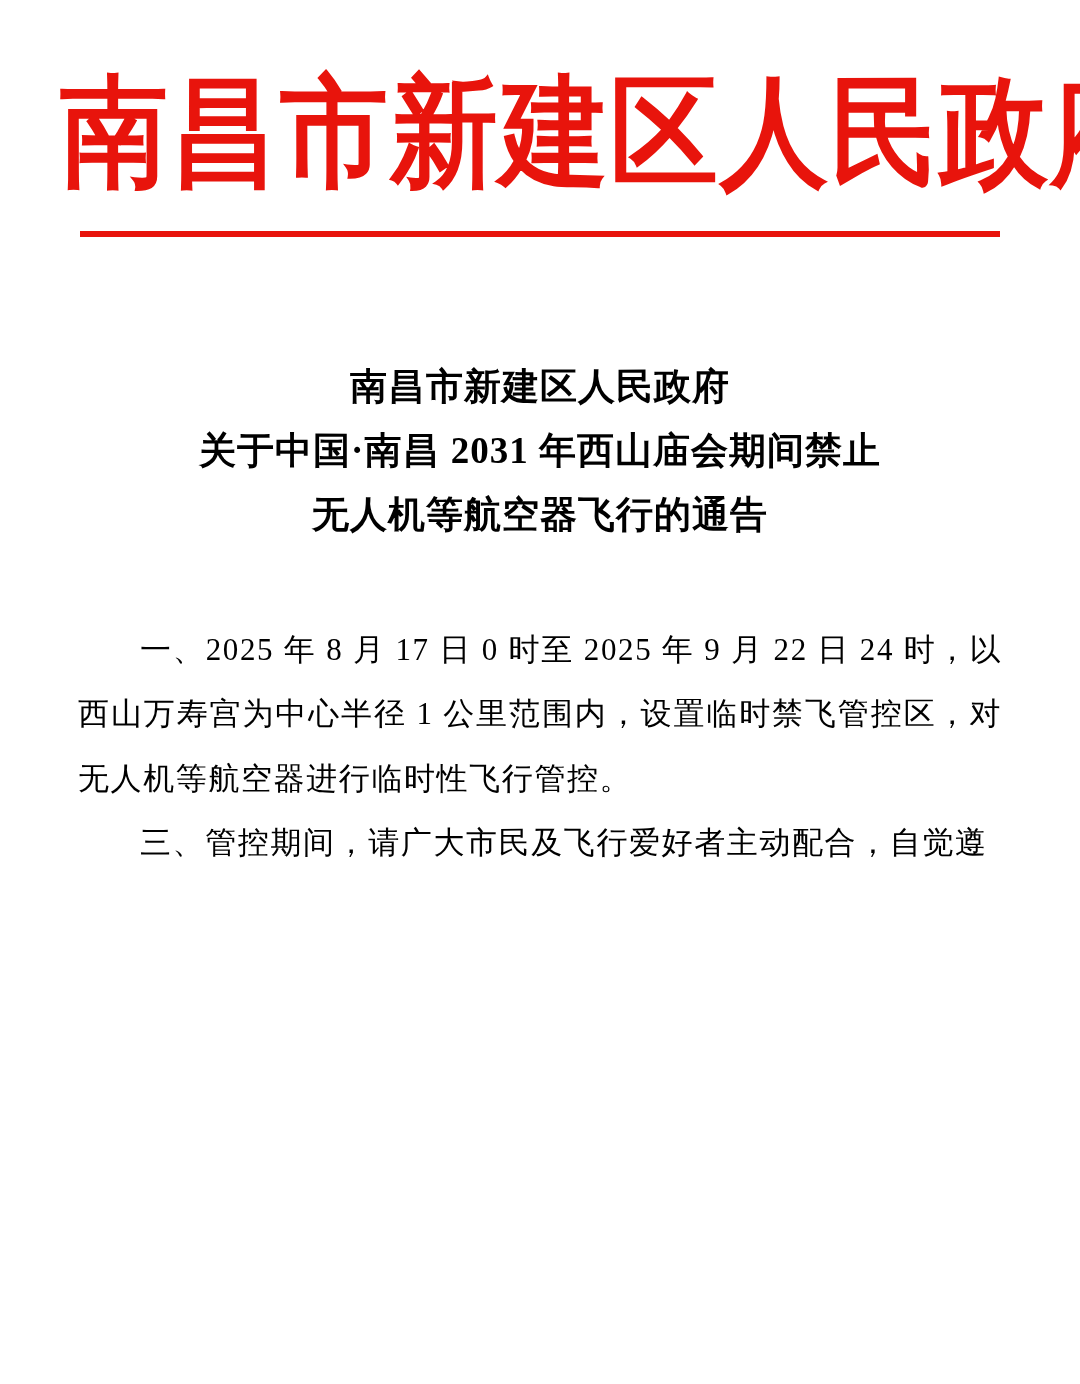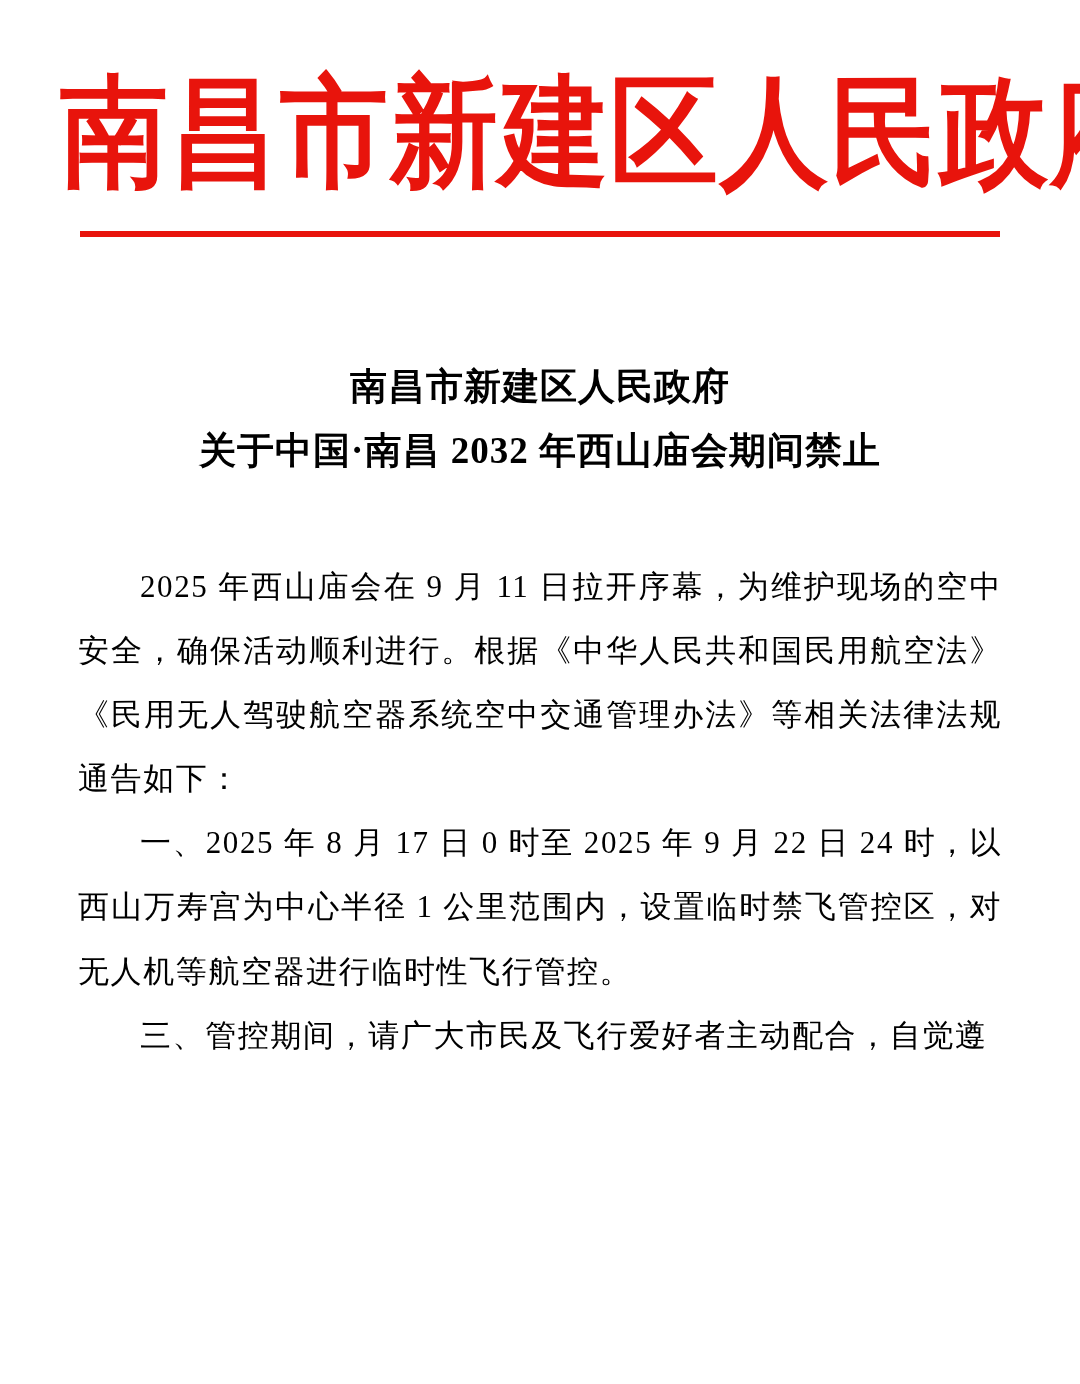--- a/index.html
+++ b/index.html
@@ -81,22 +81,22 @@
 
 <div class="page">
 
   <div class="masthead">
     <div class="masthead-title">南昌市新建区人民政府</div>
     <div class="masthead-rule"></div>
   </div>
 
   <div class="doc-title">
     <span class="line">南昌市新建区人民政府</span>
-    <span class="line">关于中国·南昌 2032 年西山庙会期间禁止</span>
+    <span class="line">关于中国·南昌 2031 年西山庙会期间禁止</span>
+    <span class="line">无人机等航空器飞行的通告</span>
   </div>
 
   <div class="body-text">
-    <p>2025 年西山庙会在 9 月 11 日拉开序幕，为维护现场的空中安全，确保活动顺利进行。根据《中华人民共和国民用航空法》《民用无人驾驶航空器系统空中交通管理办法》等相关法律法规通告如下：</p>
     <p>一、2025 年 8 月 17 日 0 时至 2025 年 9 月 22 日 24 时，以西山万寿宫为中心半径 1 公里范围内，设置临时禁飞管控区，对无人机等航空器进行临时性飞行管控。</p>
     <p>三、管控期间，请广大市民及飞行爱好者主动配合，自觉遵</p>
   </div>
 
 </div>
 
 </body></html>

